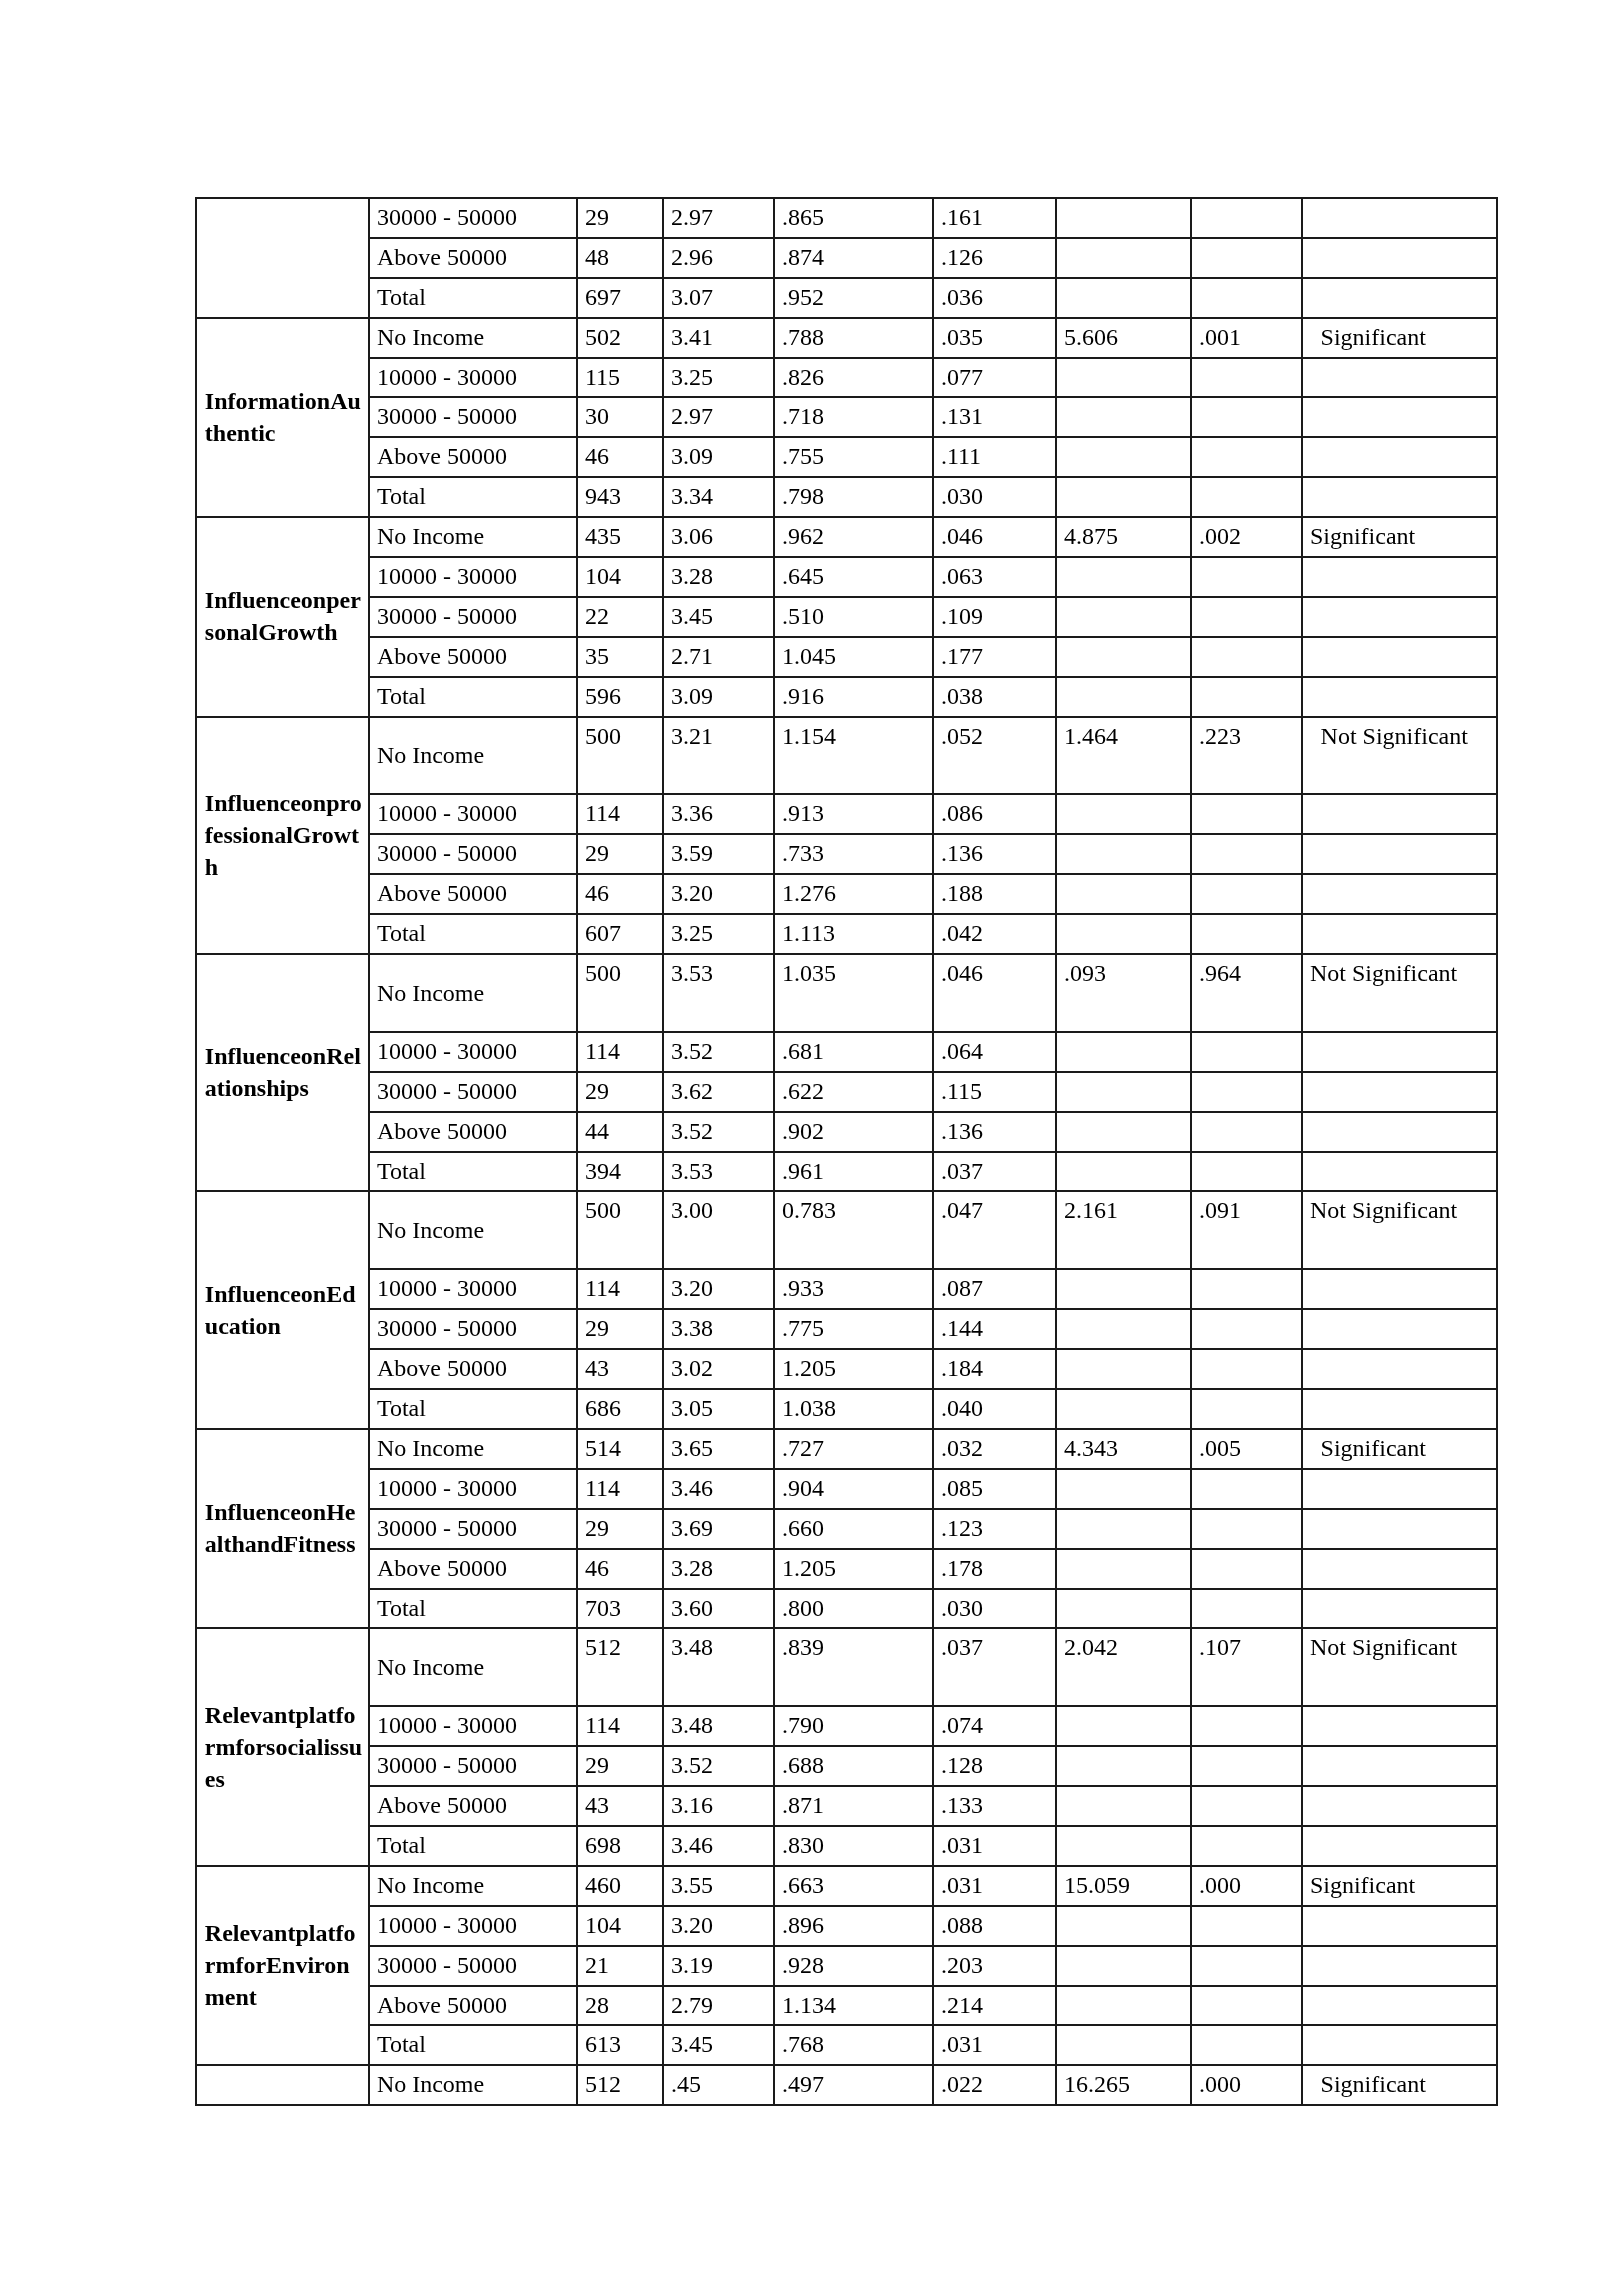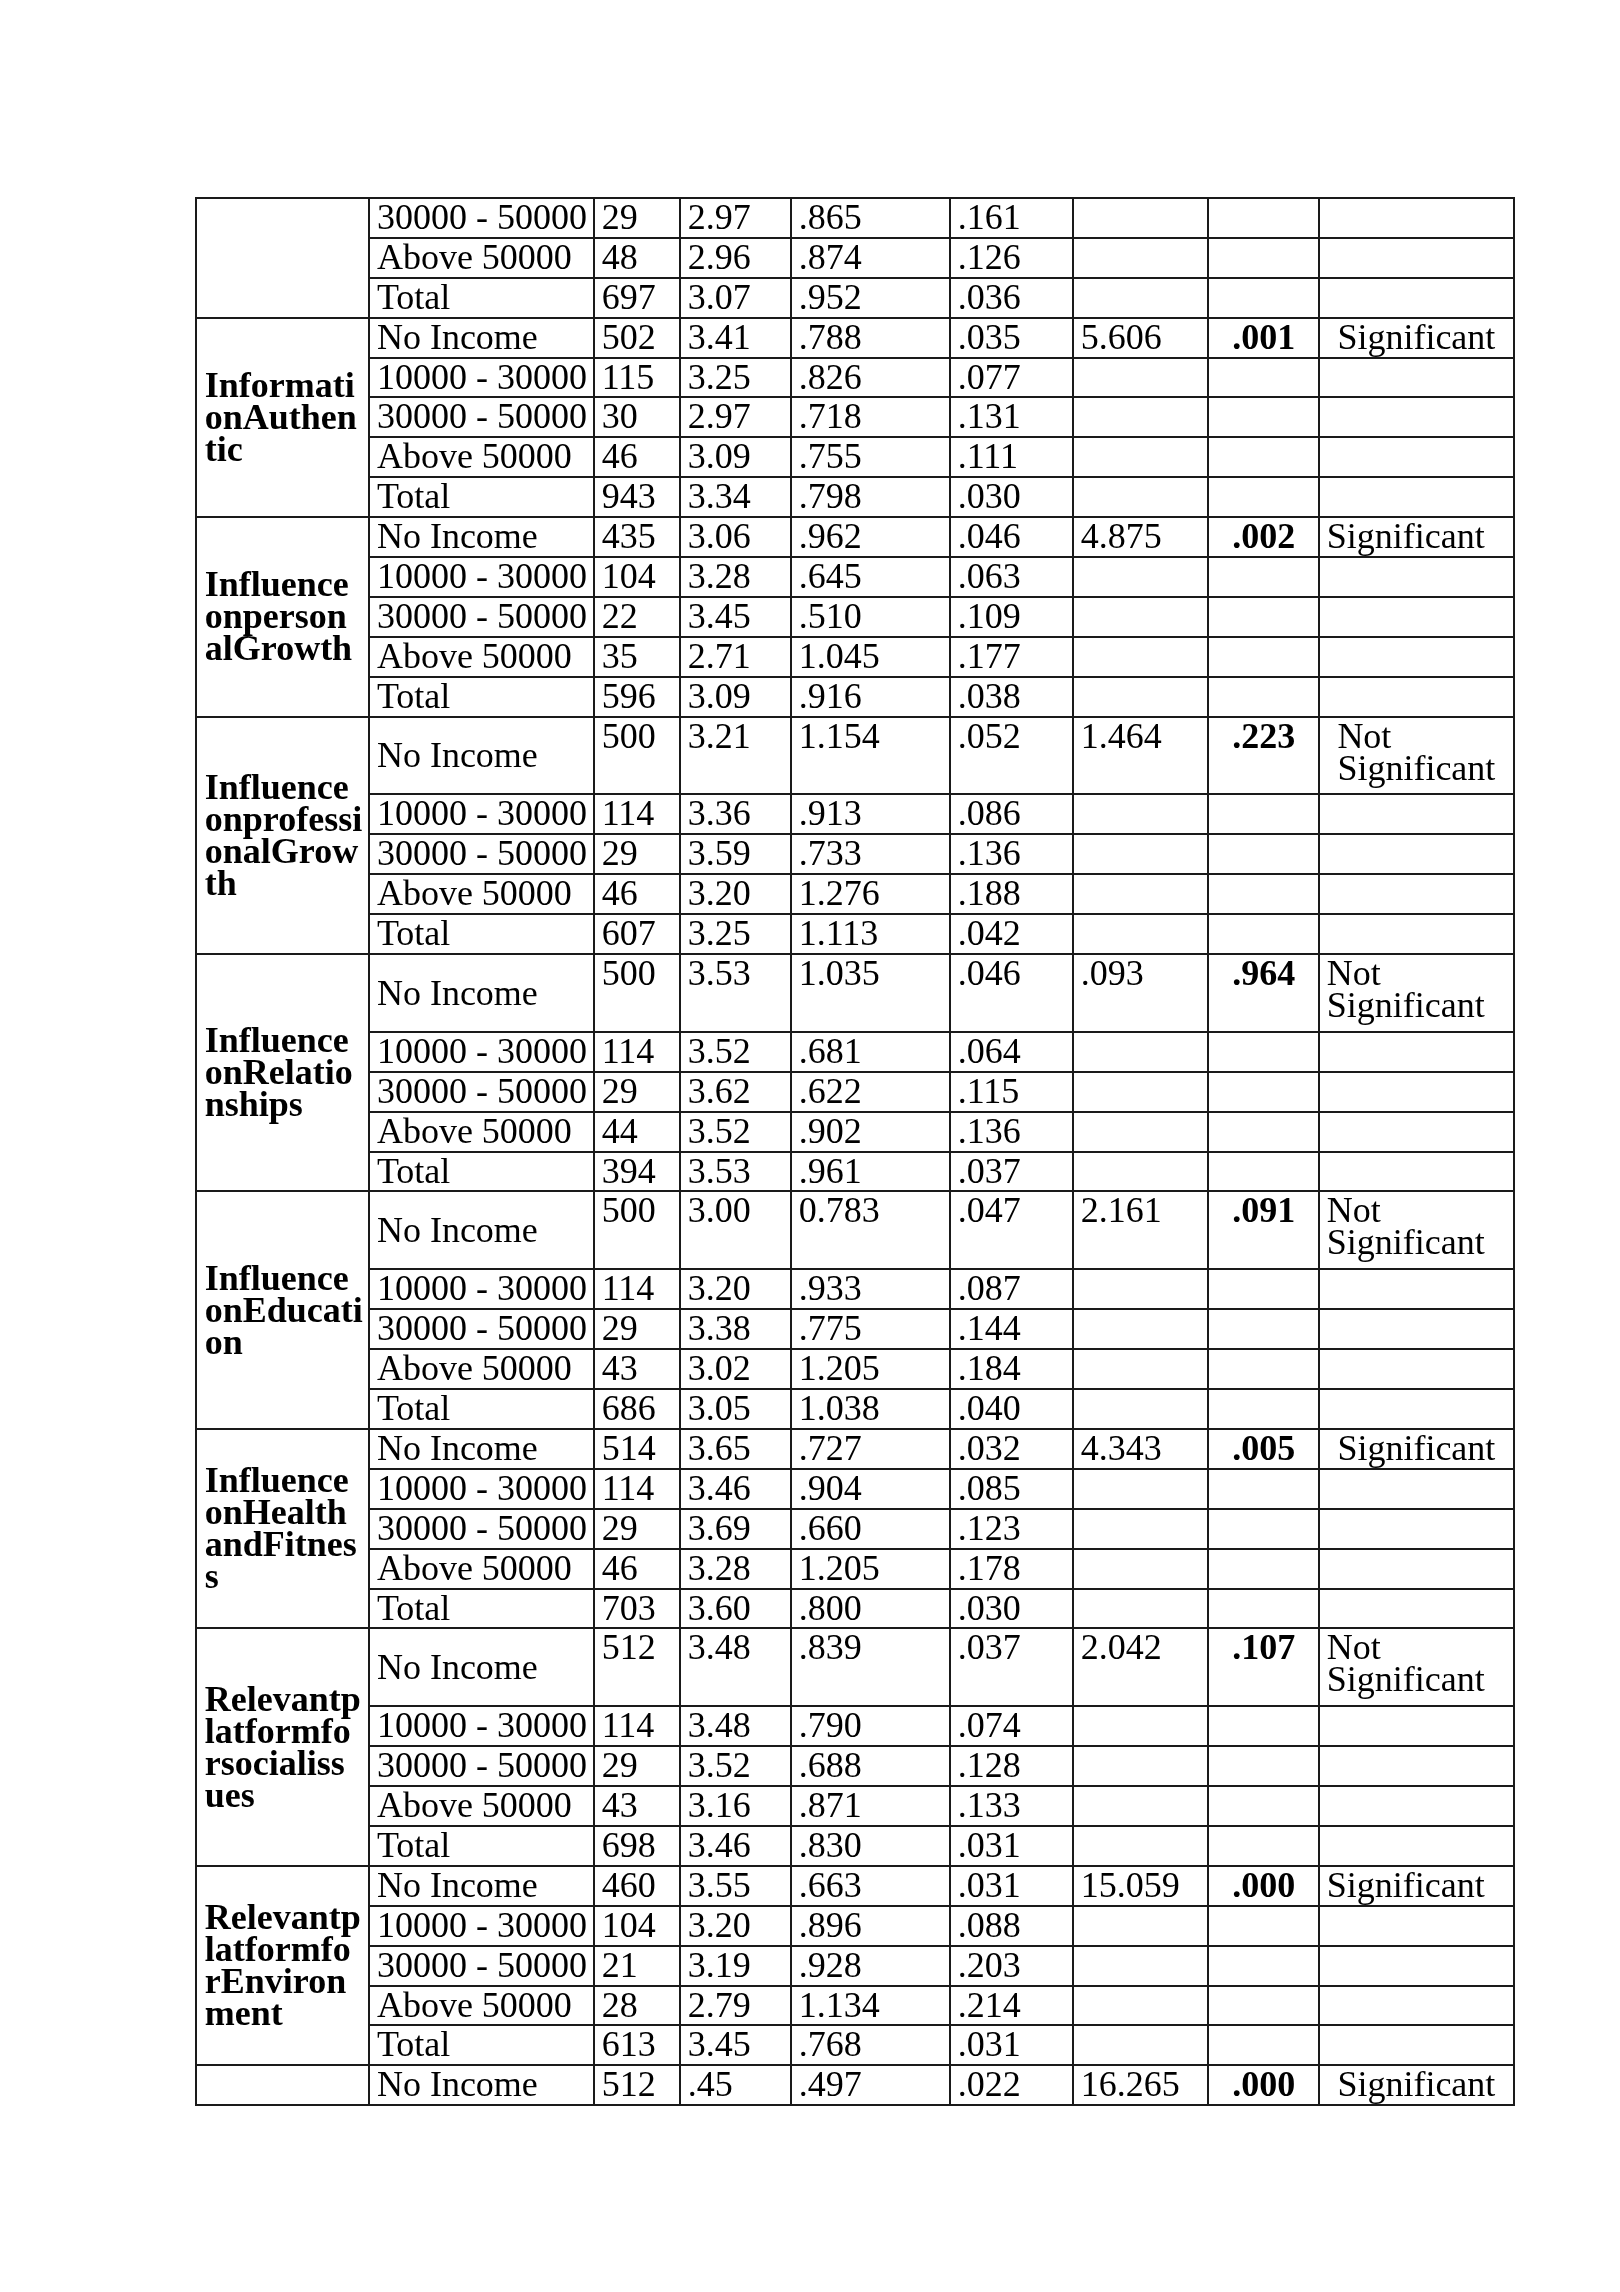--- a/index.html
+++ b/index.html
@@ -1,34 +1,34 @@
 <!DOCTYPE html>
 <html><head>
 <meta charset="utf-8">
 <style>
   html, body { margin: 0; padding: 0; background: #ffffff; }
   body { width: 1620px; height: 2293px; position: relative; overflow: hidden; }
   #anova-table {
     position: absolute; left: 195px; top: 197px;
     border-collapse: collapse; table-layout: fixed;
-    font-family: "Liberation Serif", serif; font-size: 36px; color: #000;
+    font-family: "Liberation Serif", serif; font-size: 24px; color: #000;
     line-height: 32px;
   }
   #anova-table td {
     border: 2px solid #1a1a1a;
     padding: 2px 5.9px 2.9px 6.9px;
     vertical-align: top;
     white-space: nowrap;
     overflow: hidden;
     height: 33px;
   }
   #anova-table td.var { vertical-align: middle; white-space: normal; word-break: break-all; padding-left: 7.8px; padding-right: 3.9px; font-weight: bold; }
   #anova-table td.grp-mid { vertical-align: middle; }
   #anova-table tr.tall td { height: 71px; }
-  #anova-table td.bold { font-weight: bold; text-align: center; }
+  #anova-table td.bold { font-weight: normal; }
   #anova-table td.res { white-space: normal; font-weight: normal; }
   #anova-table td.res.indent { padding-left: 17.6px; }
   col.c0 { width: 173px; } col.c1 { width: 208px; } col.c2 { width: 86px; }
   col.c3 { width: 111px; } col.c4 { width: 159px; } col.c5 { width: 123px; }
   col.c6 { width: 135px; } col.c7 { width: 111px; } col.c8 { width: 195px; }
 </style>
 </head>
 <body>
 
 <table id="anova-table">

